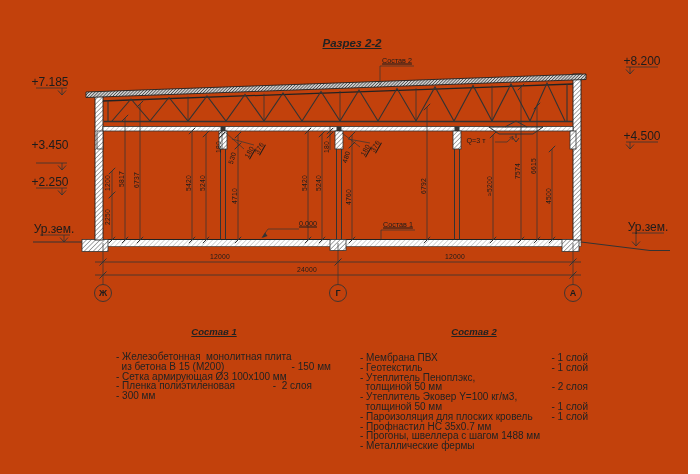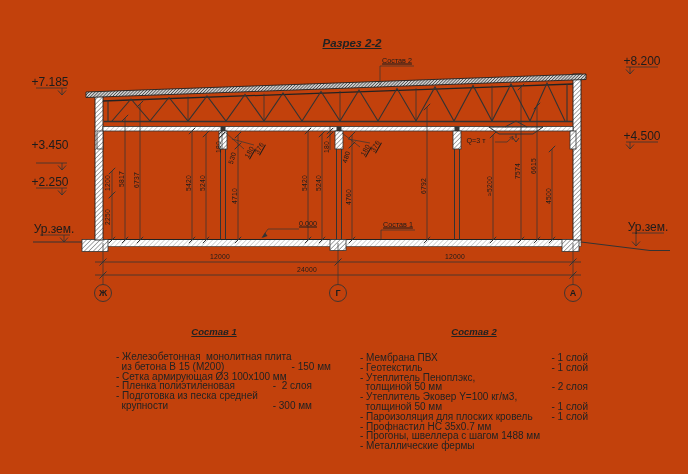--- a/index.html
+++ b/index.html
@@ -295,22 +295,20 @@
           <div class="mat">- Сетка армирующая Ø3 100x100 мм</div>
           <div class="val"></div>
         </div>
 
         <div class="row">
           <div class="mat">- Пленка полиэтиленовая</div>
           <div class="val">-  2 слоя</div>
         </div>
 
         <div class="row">
-          <div class="mat">- Подготовка из песка средней
-  крупности</div>
           <div class="val">- 300 мм</div>
         </div>
 
       </div>
   </div>
 
   <div class="list" style="left:360px;top:326px;width:228px;">
     <div class="list-title">Состав 2</div>
     <div style="margin-top:16px;">
 

